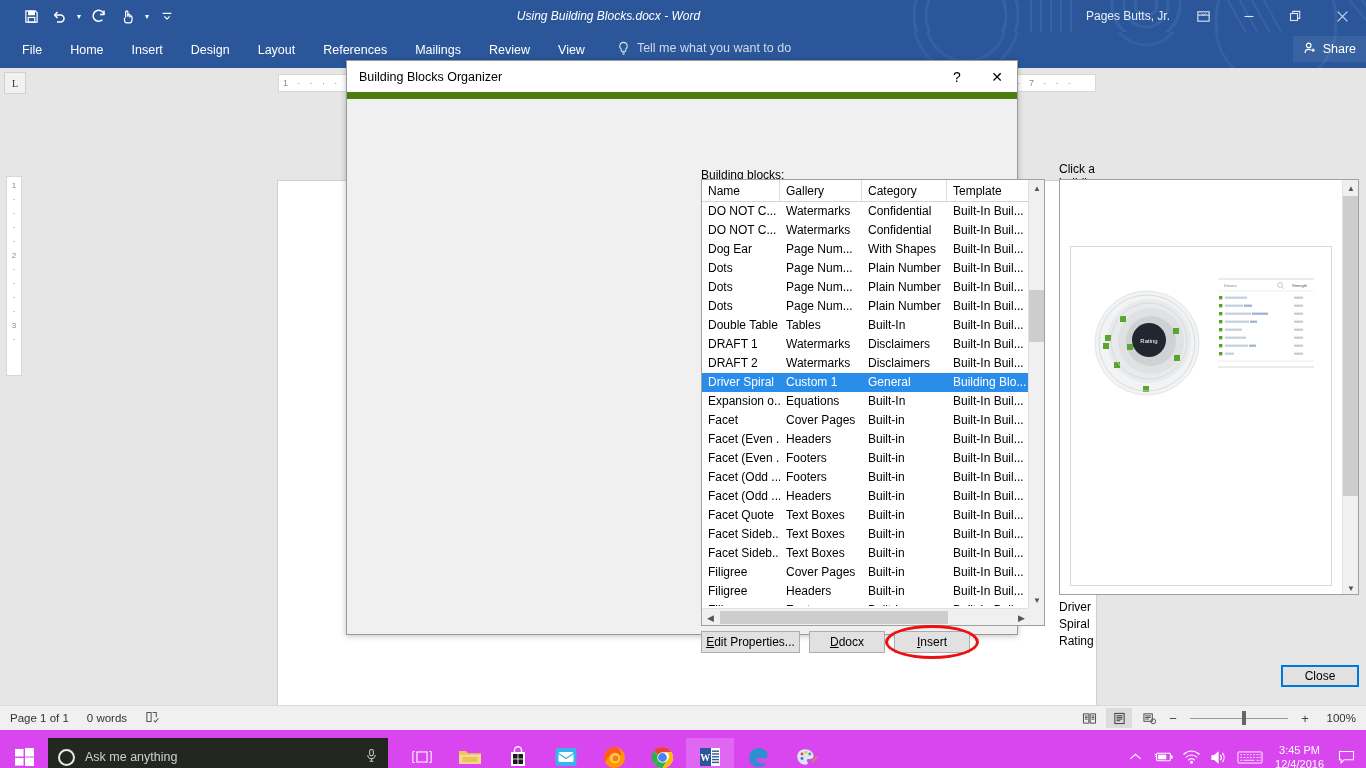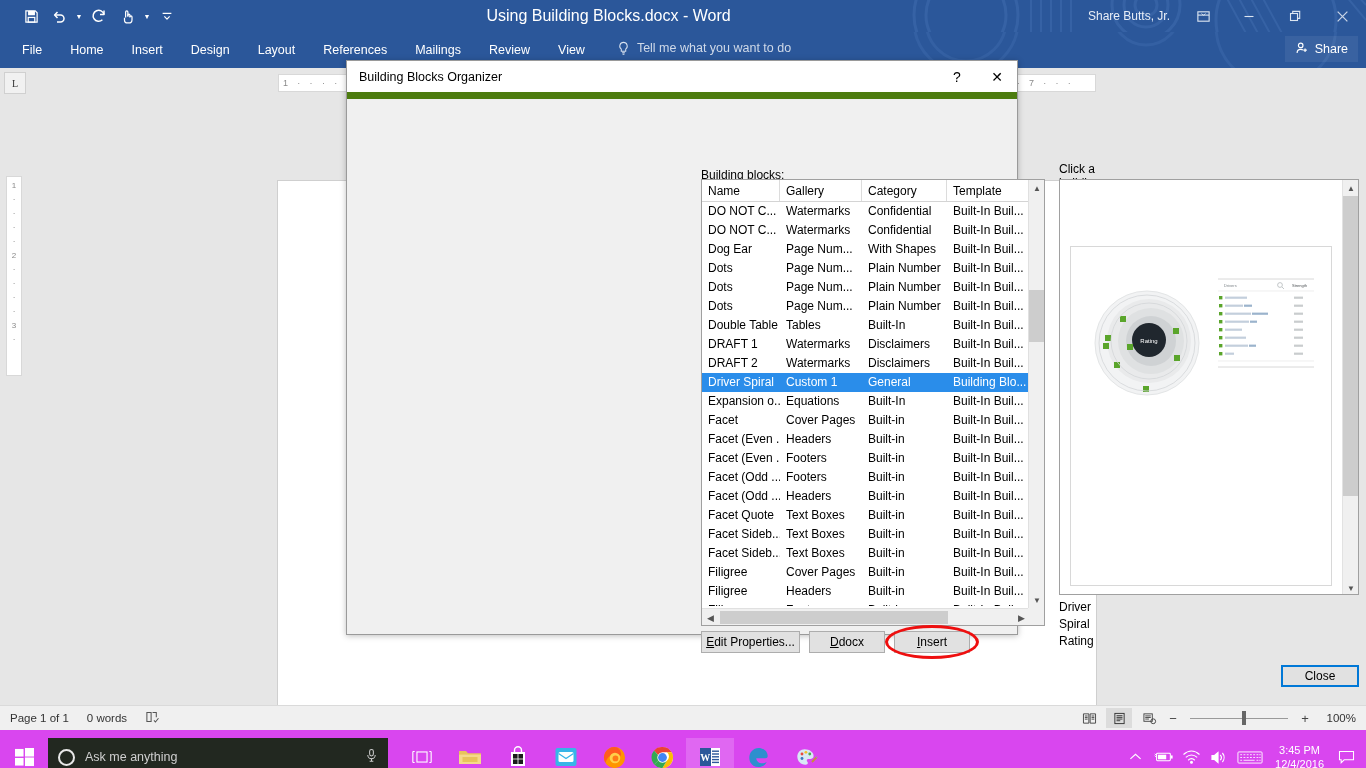--- a/index.html
+++ b/index.html
@@ -19,41 +19,41 @@
   }
   .tb-deco { position: absolute; right: 0; top: -40px; width: 520px; height: 110px; opacity: .55; }
   .qat { position: absolute; left: 18px; top: 0; height: 32px; display: flex; align-items: center; gap: 2px; }
   .qat-btn {
     width: 26px; height: 26px; display: flex; align-items: center; justify-content: center;
     color: #fff;
   }
   .qat-caret { width: 10px; height: 26px; display:flex; align-items:center; justify-content:center; color:#fff; font-size:7px; }
   .tb-title {
     position: absolute; left: 0; top: 0; width: 1217px; height: 32px;
-    line-height: 32px; text-align: center; color: #fff; font-size: 16px;
+    line-height: 32px; text-align: center; color: #fff; font-size: 12px; font-style: italic;
   }
   .tb-user {
     position: absolute; right: 196px; top: 0; height: 32px; line-height: 32px;
     color: #e8eef7; font-size: 12px;
   }
   .tb-ctrls { position: absolute; right: 0; top: 0; height: 32px; display: flex; }
   .tb-ctrl { width: 46px; height: 32px; display:flex; align-items:center; justify-content:center; color:#dbe5f1; }
   .tb-ctrl.close { width: 48px; }
 
   
   .ribbon {
     position: absolute; left: 0; top: 32px; width: 1366px; height: 36px;
     background: #2b579a; overflow: hidden;
   }
   .rb-deco { position: absolute; right: 0; top: -66px; width: 520px; height: 110px; opacity: .45; }
   .rb-tabs { position: absolute; left: 8px; top: 0; height: 36px; display: flex; align-items: center; }
   .rb-tab { padding: 0 14px; height: 36px; line-height: 36px; color: #fff; font-size: 12.5px; white-space: nowrap; }
   .rb-tellme { display:flex; align-items:flex-start; gap:7px; padding-left: 18px; color: #cfd9e8; font-size: 12.5px; }
   .share-btn {
-    position: absolute; right: 8px; top: 4px; height: 26px; padding: 0 10px;
+    position: absolute; right: 0; top: 4px; height: 26px; padding: 0 10px;
     display: flex; align-items: center; gap: 6px; color: #fff; font-size: 12.5px;
     background: rgba(255,255,255,.07);
   }
 
   
   .docarea { position: absolute; left: 0; top: 68px; width: 1366px; height: 637px; background: #e6e6e6; }
   .tabsel {
     position: absolute; left: 4px; top: 4px; width: 22px; height: 22px;
     background: #f1f1f1; border: 1px solid #d0d0d0;
     display: flex; align-items: center; justify-content: center;
@@ -267,21 +267,21 @@
       <div class="qat-caret">▼</div>
       <div class="qat-btn">
         <svg width="14" height="14" viewBox="0 0 16 16" fill="none" stroke="#fff" stroke-width="1.4">
           <path d="M3 5h10"></path>
             <path d="M5 8.5l3 3 3-3" stroke-linejoin="round"></path>
         </svg>
       </div>
     </div>
 
     <div class="tb-title">Using Building Blocks.docx - Word</div>
-    <div class="tb-user">Share Butts, Jr.</div>
+    <div class="tb-user">Pages Butts, Jr.</div>
 
     <div class="tb-ctrls">
       <div class="tb-ctrl">
         <svg width="15" height="15" viewBox="0 0 16 16" fill="none" stroke="#dbe5f1" stroke-width="1.2">
           <rect x="2" y="3" width="12" height="10"></rect>
             <path d="M2 6.5h12"></path>
             <path d="M6 4.8l2 2 2-2" stroke-width="1"></path>
         </svg>
       </div>
       <div class="tb-ctrl">

